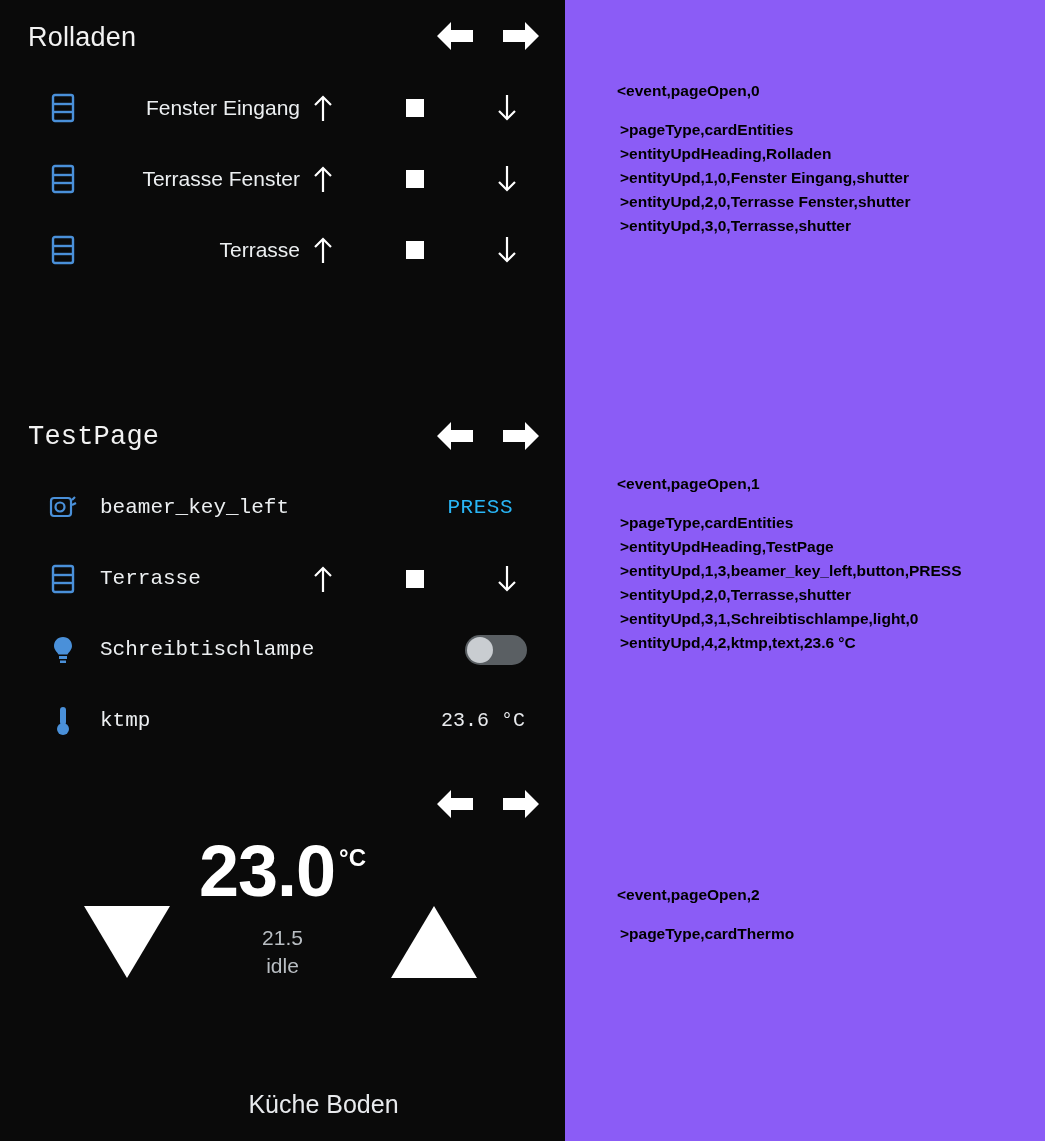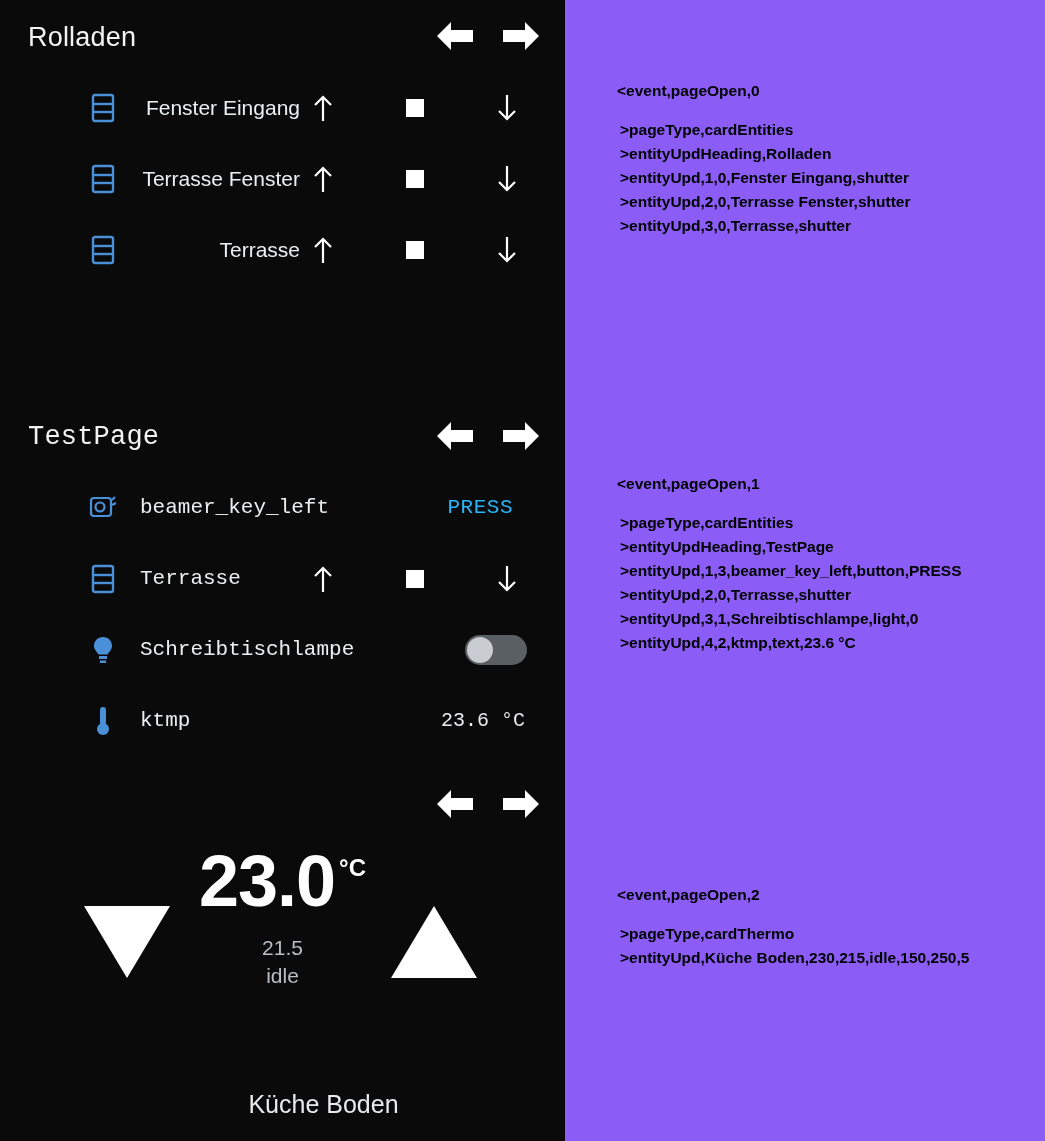--- a/index.html
+++ b/index.html
@@ -53,21 +53,21 @@
   }
   .arrow {
     width: 42px;
     height: 36px;
     position: relative;
     cursor: pointer;
   }
   .arrow svg { display: block; }
 
   
-  .rows { position: relative; padding-left: 40px; }
+  .rows { position: relative; }
   .row {
     position: relative;
     height: 71px;
     display: flex;
     align-items: center;
   }
   .row .icon {
     width: 46px;
     margin-left: 40px;
     display: flex;
@@ -138,21 +138,21 @@
   }
   .thermo-nav {
     position: absolute;
     right: 22px;
     top: 16px;
     display: flex;
     gap: 26px;
   }
   .thermo-main {
     position: absolute;
-    top: 70px;
+    top: 60px;
     left: 0;
     width: 565px;
     text-align: center;
   }
   .big-temp {
     color: #ffffff;
     font-size: 72px;
     font-weight: bold;
     letter-spacing: -1px;
     display: inline-block;
@@ -486,17 +486,16 @@
       <div class="log-line">&gt;entityUpd,2,0,Terrasse,shutter</div>
       <div class="log-line">&gt;entityUpd,3,1,Schreibtischlampe,light,0</div>
       <div class="log-line">&gt;entityUpd,4,2,ktmp,text,23.6 °C</div>
     </div>
   </div>
 
   <div class="log-block blk3">
     <div class="log-event">&lt;event,pageOpen,2</div>
     <div class="log-lines">
       <div class="log-line">&gt;pageType,cardThermo</div>
-      <div class="log-line">&gt;entityUpd,Küche Boden,230,215,idle,150,250,5</div>
     </div>
   </div>
 
 </div>
 
 </body></html>

